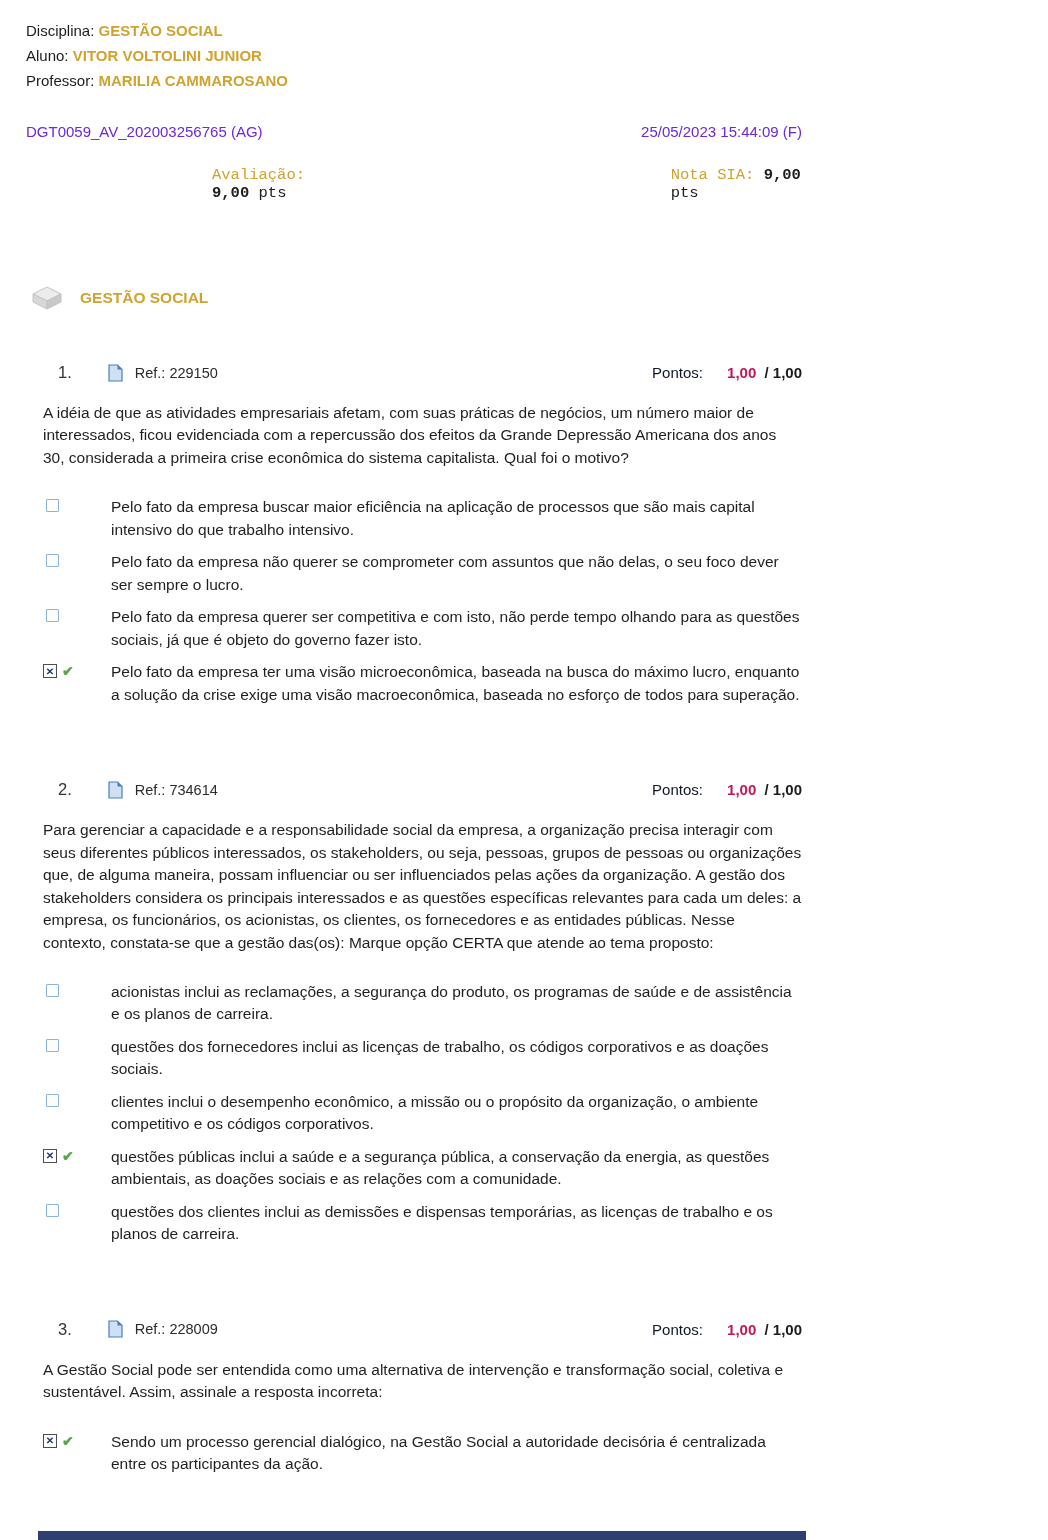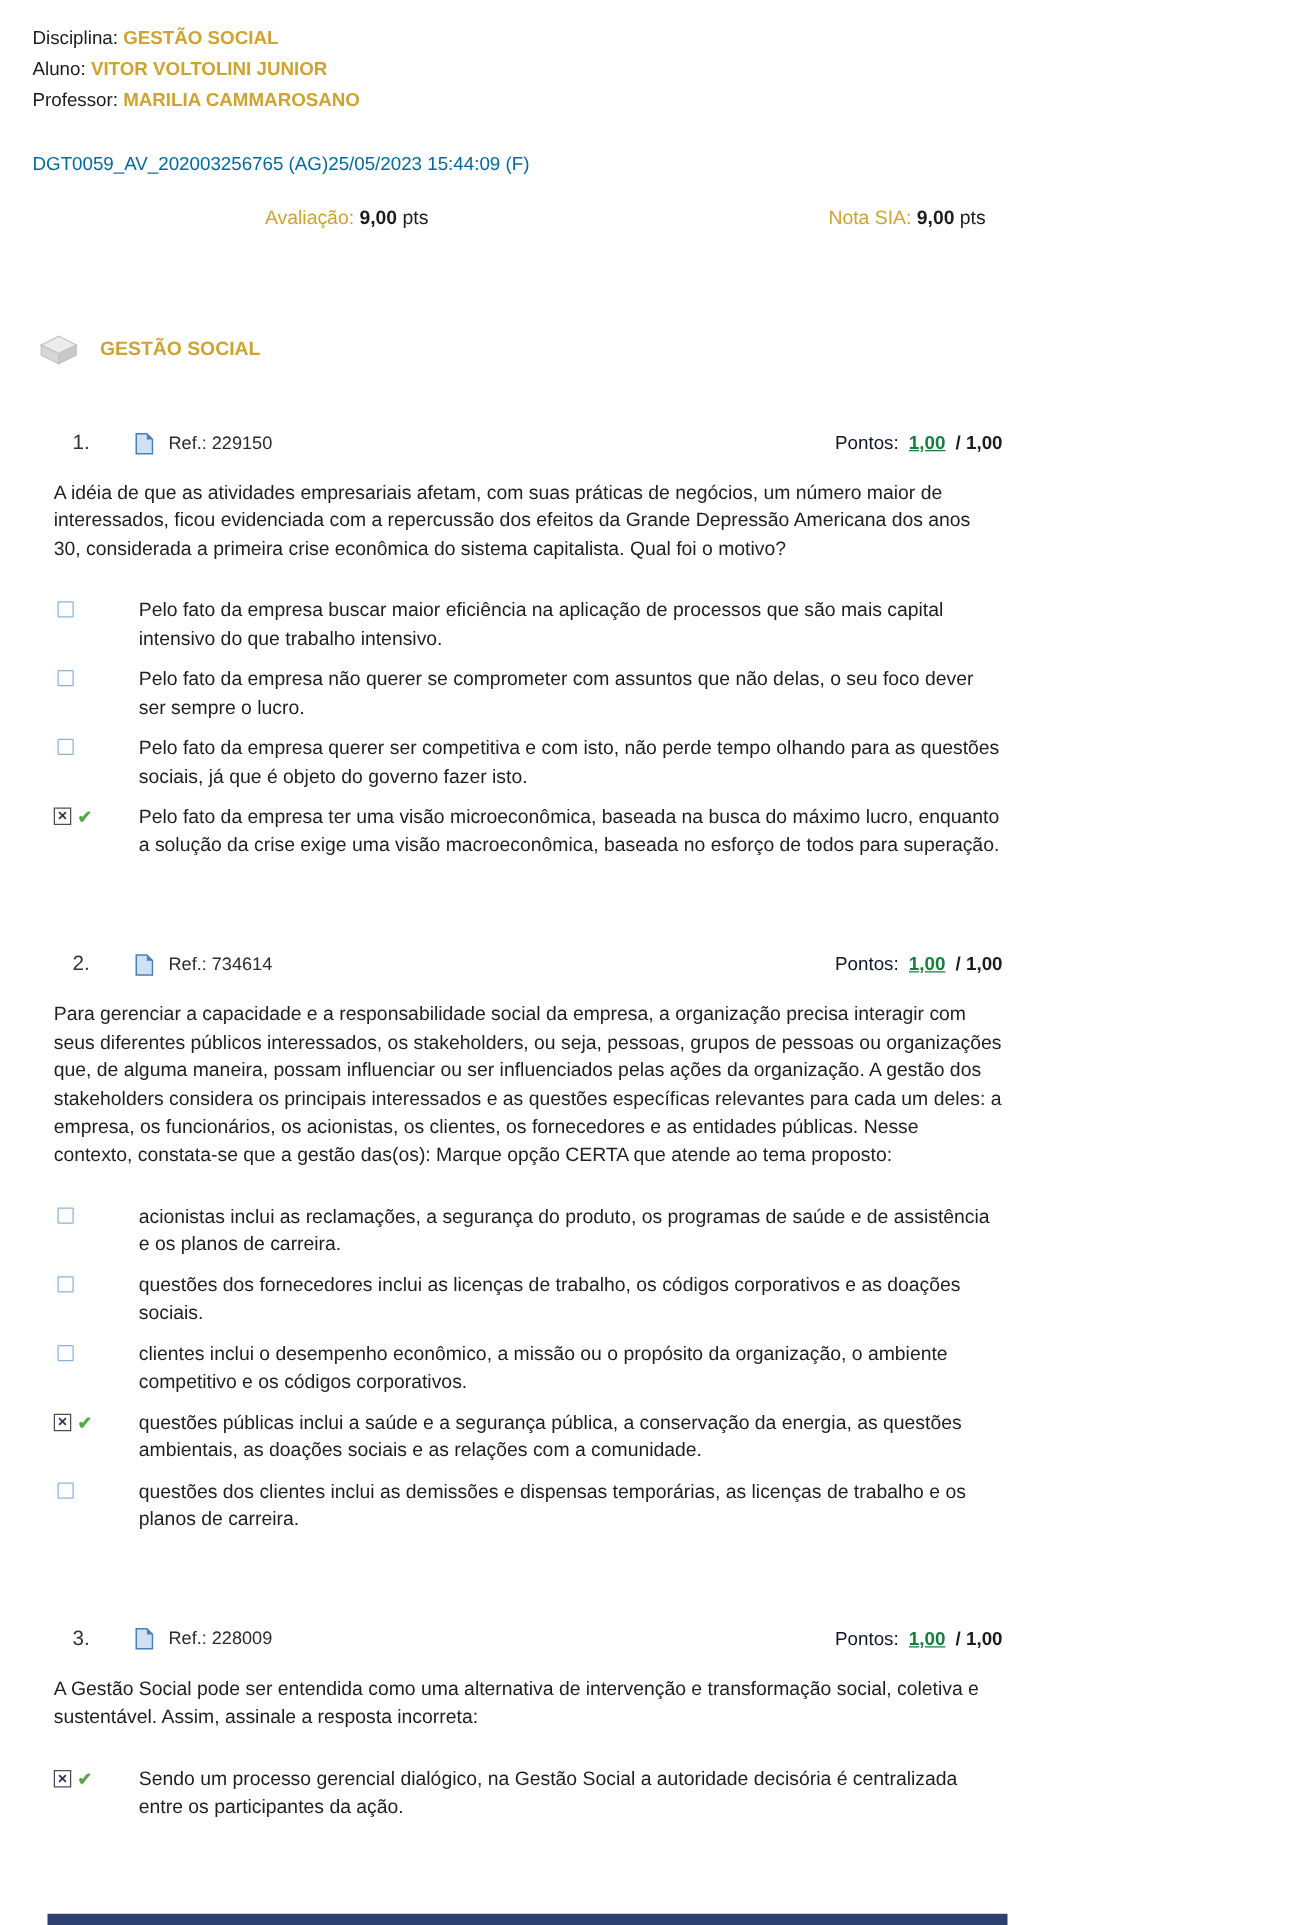--- a/index.html
+++ b/index.html
@@ -7,40 +7,40 @@
   .page { width:844px; height:1540px; position:relative; overflow:hidden; background:#fff;
           padding:22px 42px 0 26px; }
 
   .top-header { display:flex; justify-content:space-between; }
   .hdr-row { margin-bottom:8px; font-size:15px; }
   .lbl { color:#1c1c1c; }
   .gold { color:#d0a32e; font-weight:bold; }
   .hdr-right { text-align:right; }
   .turma-row { margin-top:14px; }
 
-  .exam-row { display:flex; margin-top:26px; font-size:15px; color:#0369a1; }
-
-  .scores-row { display:flex; margin-top:26px; font-size:15.5px; }
+  .exam-row { display:flex; justify-content:space-between; margin-top:26px; font-size:15px; color:#6d28d9; }
+
+  .scores-row { display:flex; margin-top:26px; font-size:15.5px;font-family:Liberation Mono, monospace; }
   .score-aval { margin-left:186px; }
   .score-sia { margin-left:320px; }
   .score-val { font-weight:bold; color:#1c1c1c; }
   .score-unit { color:#1c1c1c; }
 
   .section-header { margin-top:82px; display:flex; align-items:center; gap:16px; margin-left:4px; }
   .section-title { color:#d0a32e; font-weight:bold; font-size:15.5px; }
 
   .question { margin-top:52px; }
   .question + .question { margin-top:74px; }
   .q-head { display:flex; align-items:center; font-size:15px; }
   .q-num { margin-left:32px; font-size:16.5px; color:#333; }
   .doc-icon { margin-left:36px; display:inline-flex; }
   .q-ref { margin-left:12px; color:#2b2b2b; font-size:14.5px; }
   .q-pontos { margin-left:auto; font-size:15px; }
   .pontos-label { color:#0f172a;margin-top:44px; }
-  .pontos-val { font-weight:bold; color:#15803d; margin-left:4px;text-decoration:underline; }
+  .pontos-val { font-weight:bold; color:#be185d; margin-left:20px; }
   .pontos-total { font-weight:bold; color:#1c1c1c; margin-left:4px; }
 
   .q-text { margin:20px 0 0 17px; font-size:15.5px; line-height:1.45; max-width:964px; color:#1f1f1f; }
 
   .options { margin-top:27px; }
   .option { display:flex; margin-left:17px; margin-bottom:10px; align-items:flex-start; }
   .marker { flex:0 0 68px; width:68px; padding-top:3px; display:flex; gap:5px; align-items:center; }
   .checkbox { width:13px; height:13px; border:1px solid #8ab4dc; background:#fdfdfd; border-radius:1px;
               display:inline-block; margin-left:3px; cursor:pointer; }
   .xbox { width:14px; height:14px; border:1px solid #4d4d4d; display:inline-flex; align-items:center;

